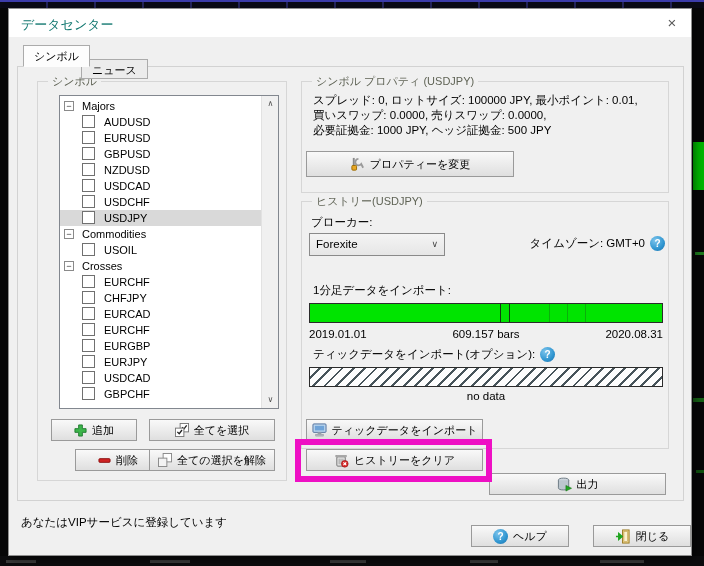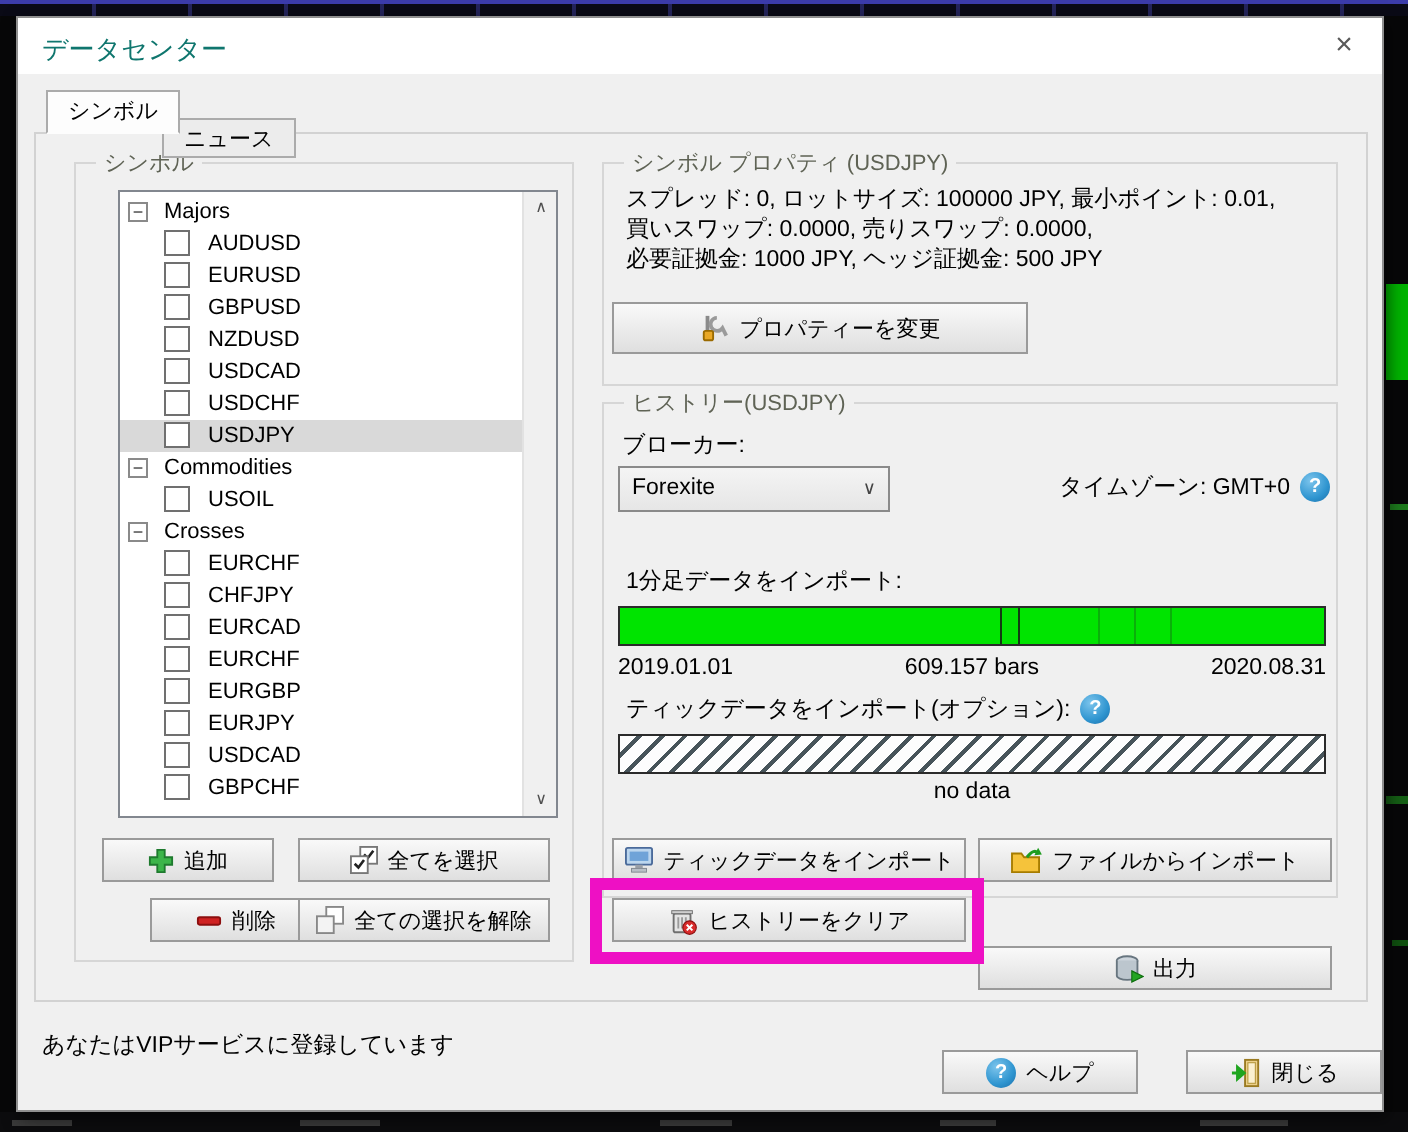--- a/index.html
+++ b/index.html
@@ -284,28 +284,20 @@
 
   <div class="btn" style="left:297px;top:410px;width:177px;height:22px;">
     <svg width="15" height="14" viewBox="0 0 16 15">
       <rect x="1" y="1" width="14" height="9" rx="1" fill="#bcd6ee" stroke="#4a6a9a"></rect>
       <rect x="3" y="3" width="10" height="5" fill="#6fa3d8"></rect>
       <rect x="6" y="10" width="4" height="2" fill="#9aa0a8"></rect>
         <rect x="4" y="12" width="8" height="2" fill="#b8bec6" stroke="#80868e" stroke-width="0.5"></rect>
     </svg>
     <span>ティックデータをインポート</span>
   </div>
-  <div class="btn" style="left:480px;top:410px;width:177px;height:22px;">
-    <svg width="16" height="14" viewBox="0 0 17 15">
-      <path d="M1 4 h5 l1.5 2 h8 v8 h-14.5 z" fill="#f5c33b" stroke="#a67c00"></path>
-      <path d="M9 6 q4 -5 6 -2" fill="none" stroke="#1f9d1f" stroke-width="1.6"></path>
-      <path d="M15 1 l2 3.5 l-4 0.5 z" fill="#1f9d1f"></path>
-    </svg>
-    <span>ファイルからインポート</span>
-  </div>
   <div class="btn" style="left:297px;top:440px;width:177px;height:22px;">
     <svg width="15" height="15" viewBox="0 0 16 16">
       <rect x="3" y="4" width="9" height="10" rx="1" fill="#e4e4e4" stroke="#6f6f6f"></rect>
       <rect x="2" y="2.5" width="11" height="1.6" fill="#cfcfcf" stroke="#6f6f6f" stroke-width="0.5"></rect>
       <path d="M5.5 6 v6 M7.5 6 v6 M9.5 6 v6" stroke="#9a9a9a"></path>
       <circle cx="11.5" cy="11.5" r="3.6" fill="#d92b2b" stroke="#8c0f0f" stroke-width="0.6"></circle>
       <path d="M10 10 l3 3 M13 10 l-3 3" stroke="#fff" stroke-width="1.1"></path>
     </svg>
     <span>ヒストリーをクリア</span>
   </div>

